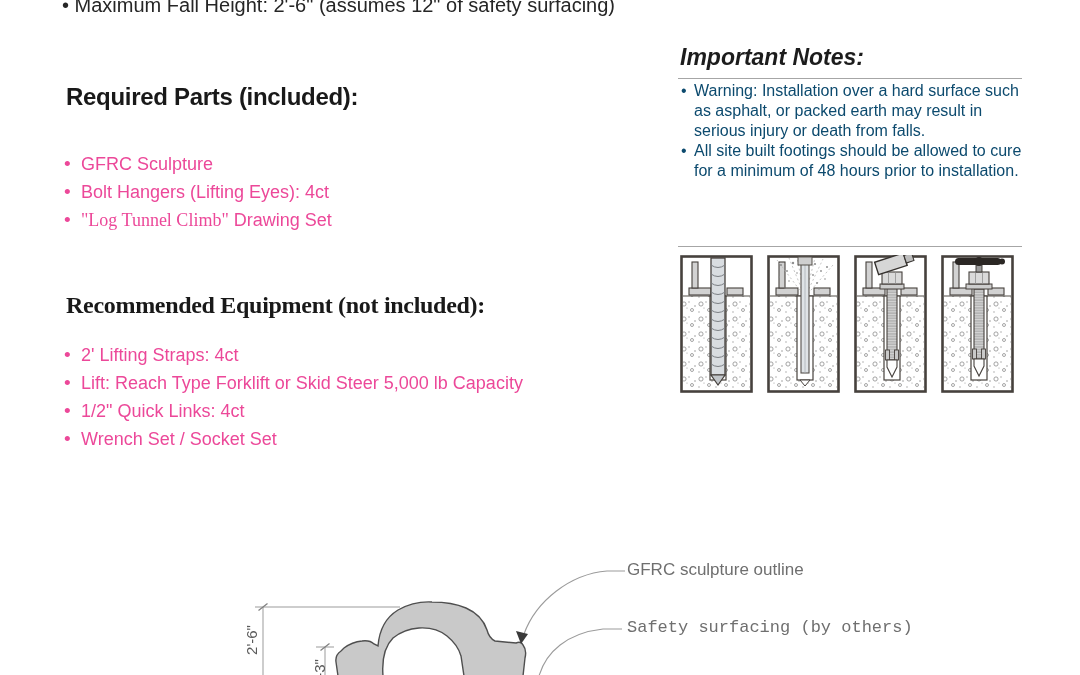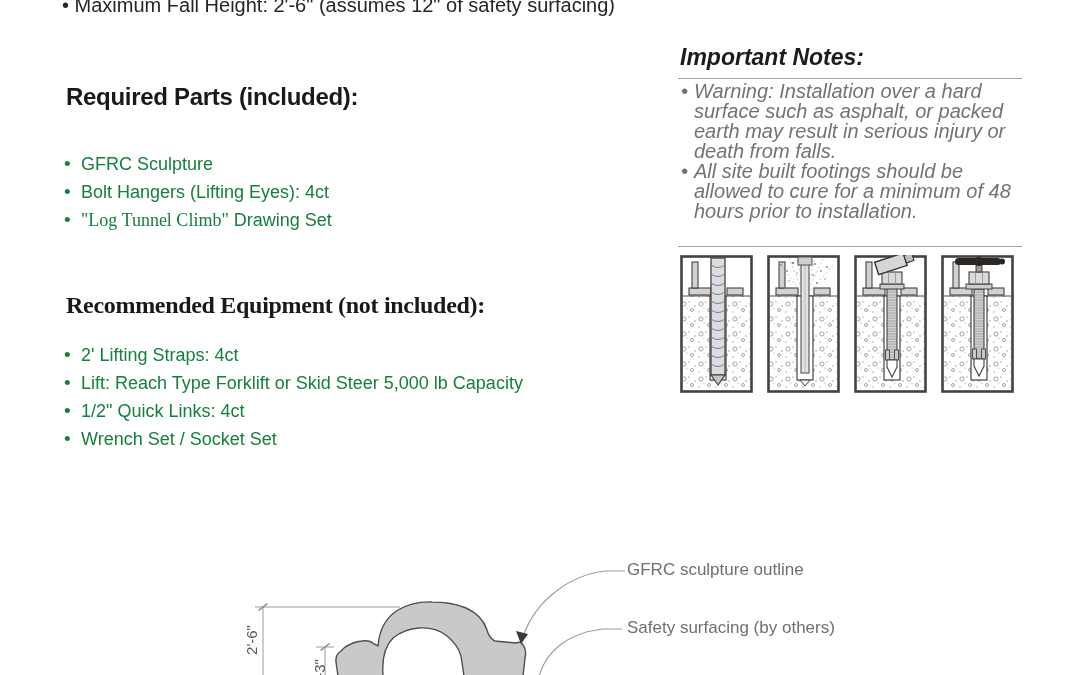--- a/index.html
+++ b/index.html
@@ -17,53 +17,53 @@
   
   .h-main {
     position:absolute; left:66px; font-size:24px; font-weight:bold;
     letter-spacing:-0.3px; color:#191919; white-space:nowrap;
   }
   .h-required { top:83px; }
   .h-recommended { top:292px;font-family:Liberation Serif, serif; }
   ul.plainlist { position:absolute; left:64px; list-style:none; }
   ul.plainlist li {
     position:relative; padding-left:17px; font-size:18px; line-height:28px;
-    color:#15803d; white-space:nowrap;
+    color:#ec4899; white-space:nowrap;
   }
   ul.plainlist li::before { content:"•"; position:absolute; left:0; font-size:19px; }
   .list-required { top:150px; }
   .list-recommended { top:341px; }
   .serif-name { font-family:"Liberation Serif", serif; }
   
   .notes-heading {
     position:absolute; left:680px; top:44px; font-size:23px; font-style:italic;
     font-weight:600; color:#1c1c1c; white-space:nowrap;text-align:right;
   }
   .hr { position:absolute; left:678px; width:344px; height:1px; background:#a6a6a6; }
   .hr-1 { top:78px; } .hr-2 { top:246px; }
   ul.noteslist { position:absolute; left:681px; top:81px; width:354px; list-style:none; }
   ul.noteslist li {
-    position:relative; padding-left:13px; font-size:20px; font-style:italic;
-    line-height:20px; color:#737373;
+    position:relative; padding-left:13px; font-size:16px; 
+    line-height:20px; color:#0c4a6e;
   }
   ul.noteslist li::before { content:"•"; position:absolute; left:0; }
   
   .panel { position:absolute; top:255px; width:73px; height:138px; }
   .p1 { left:680px; } .p2 { left:767px; } .p3 { left:854px; } .p4 { left:941px; }
   .fig-caption {
     position:absolute; left:678px; top:404px; width:344px; text-align:center;
     font-size:16.5px; font-style:italic; color:#242424; white-space:nowrap;
   }
   
   .diagram-svg { position:absolute; left:230px; top:540px; }
   .dia-label {
     position:absolute; font-size:17px; color:#6f6f6f; white-space:nowrap;
   }
   .lbl-outline { left:627px; top:560px; }
-  .lbl-surfacing { left:627px; top:618px; }
+  .lbl-surfacing { left:627px; top:618px;font-family:Liberation Mono, monospace; }
   .dim-label {
     position:absolute; width:70px; height:16px; text-align:center;
     font-size:15px; color:#5a5a5a; transform:rotate(-90deg); white-space:nowrap;
   }
   .dim-overall { left:216px; top:632px; }
   .dim-tunnel { left:284px; top:666px; }
 </style>
 </head>
 <body>
 

